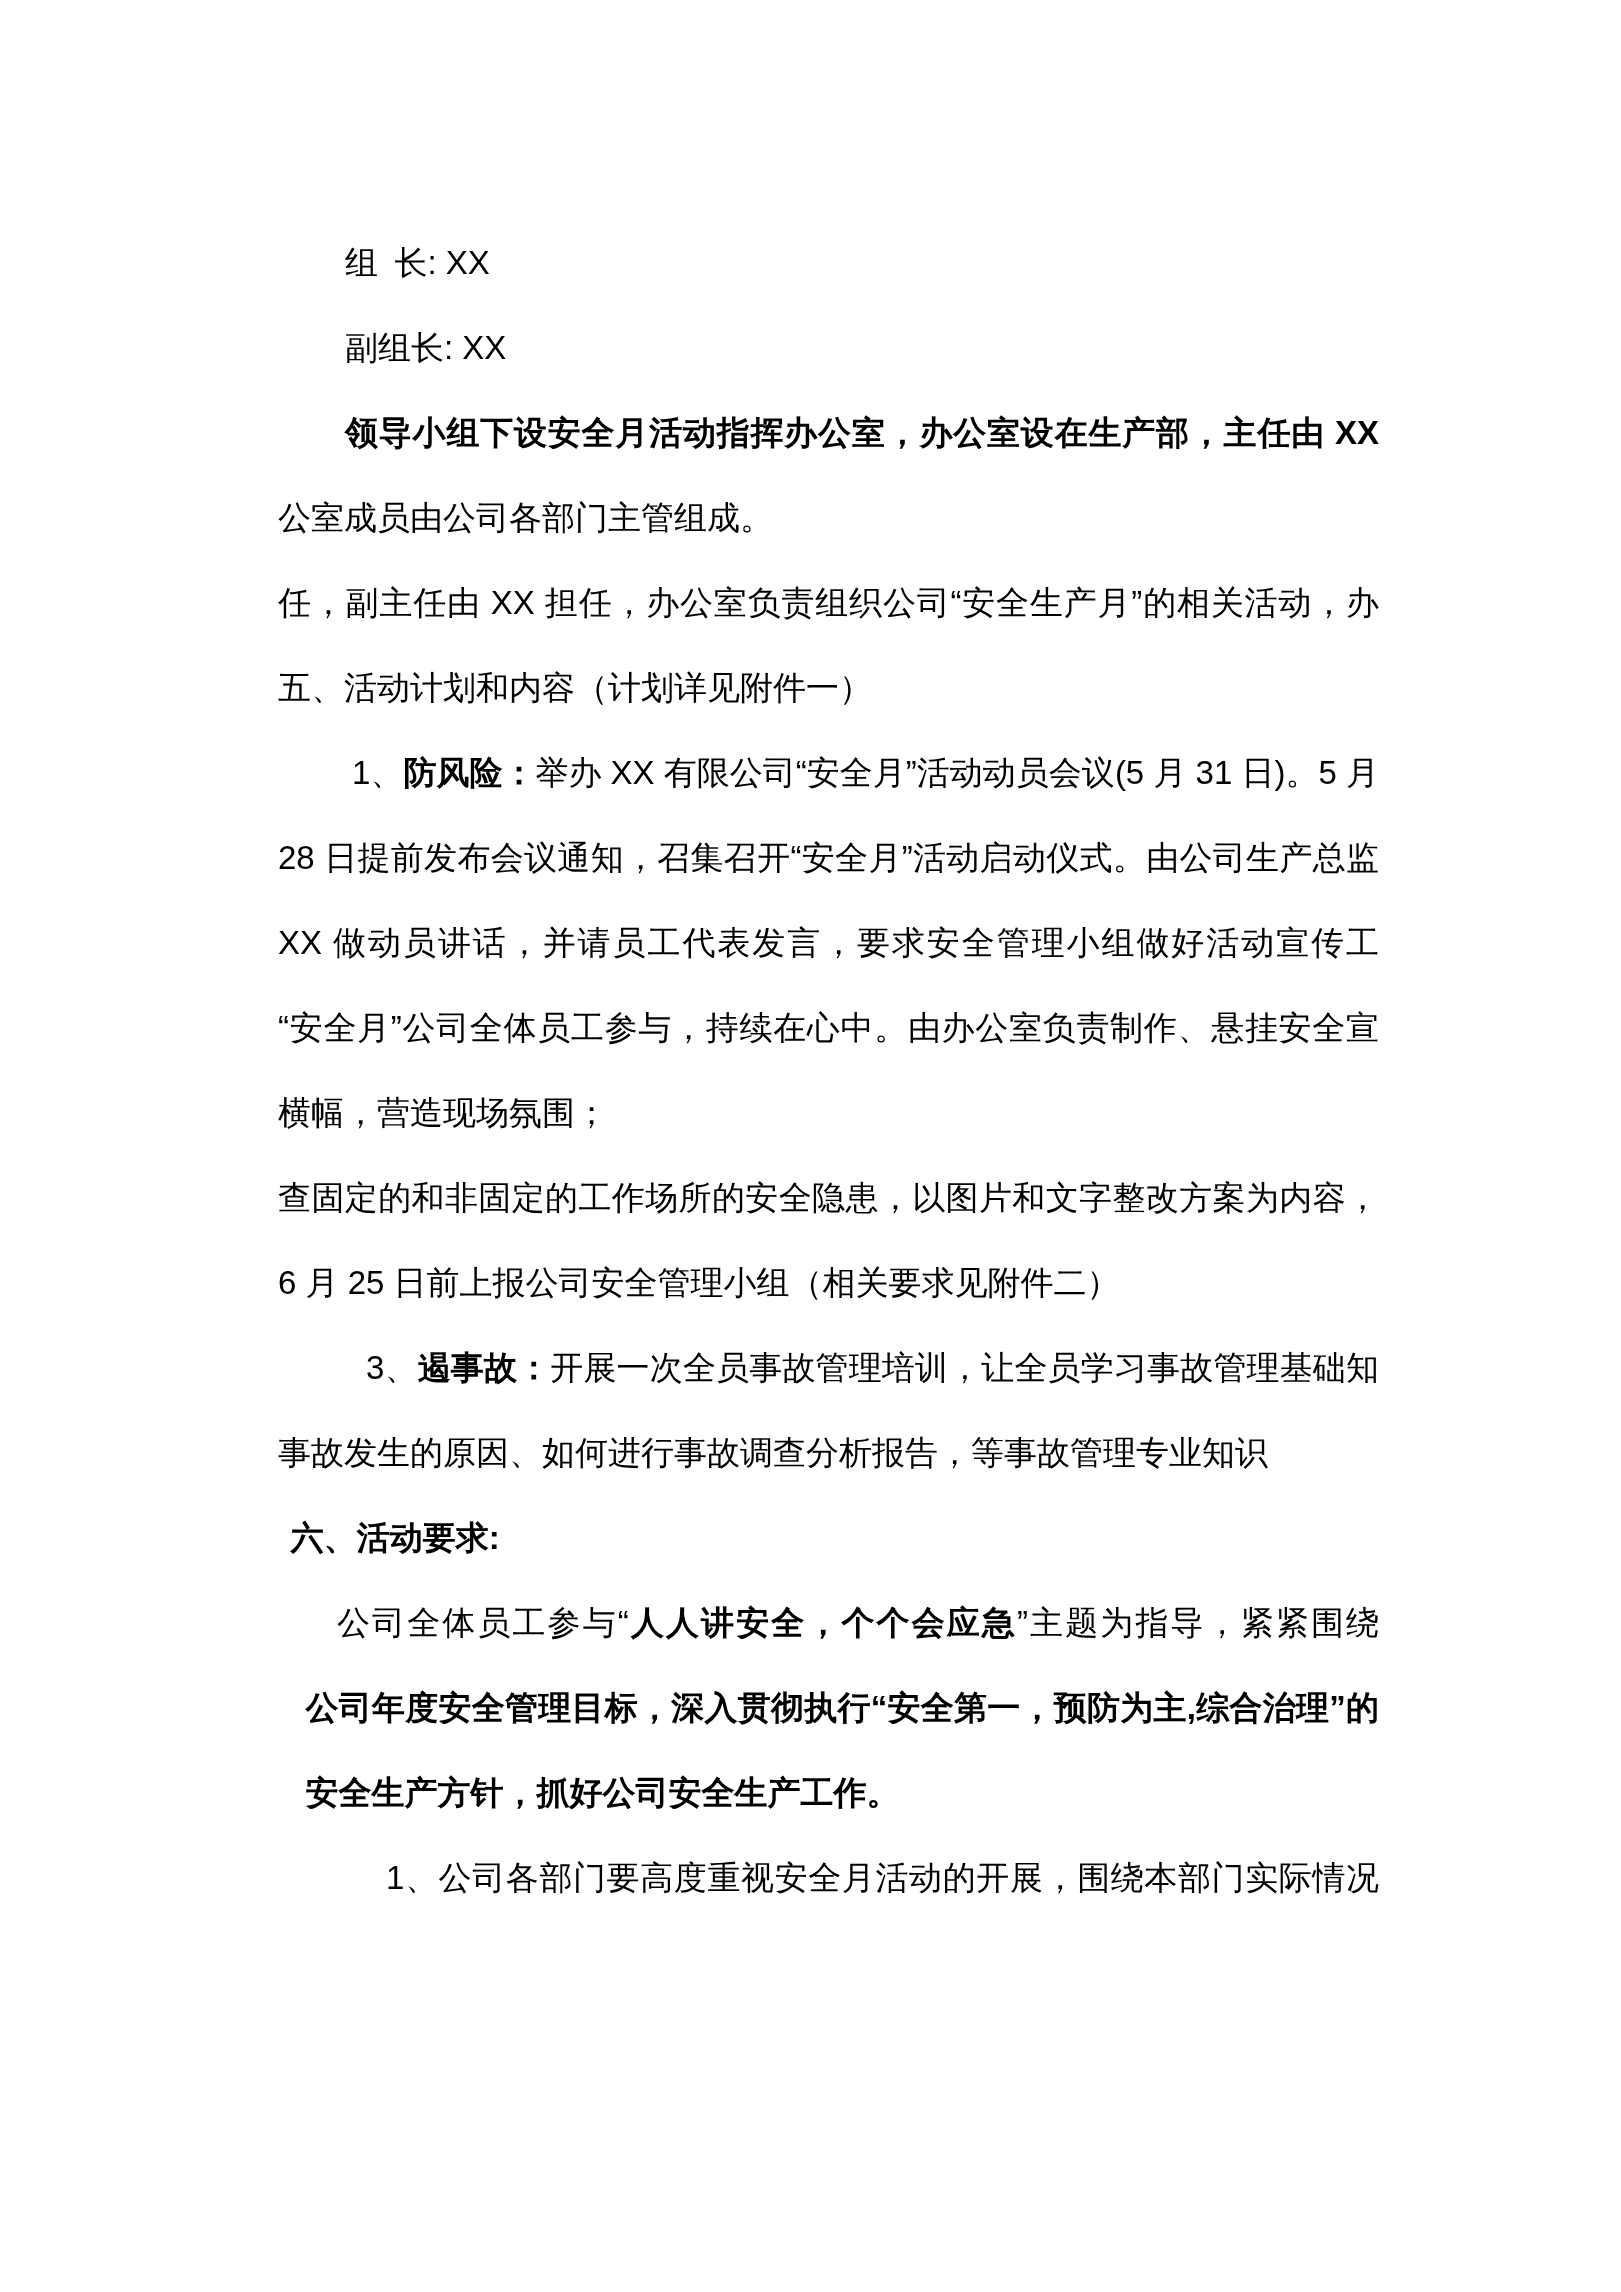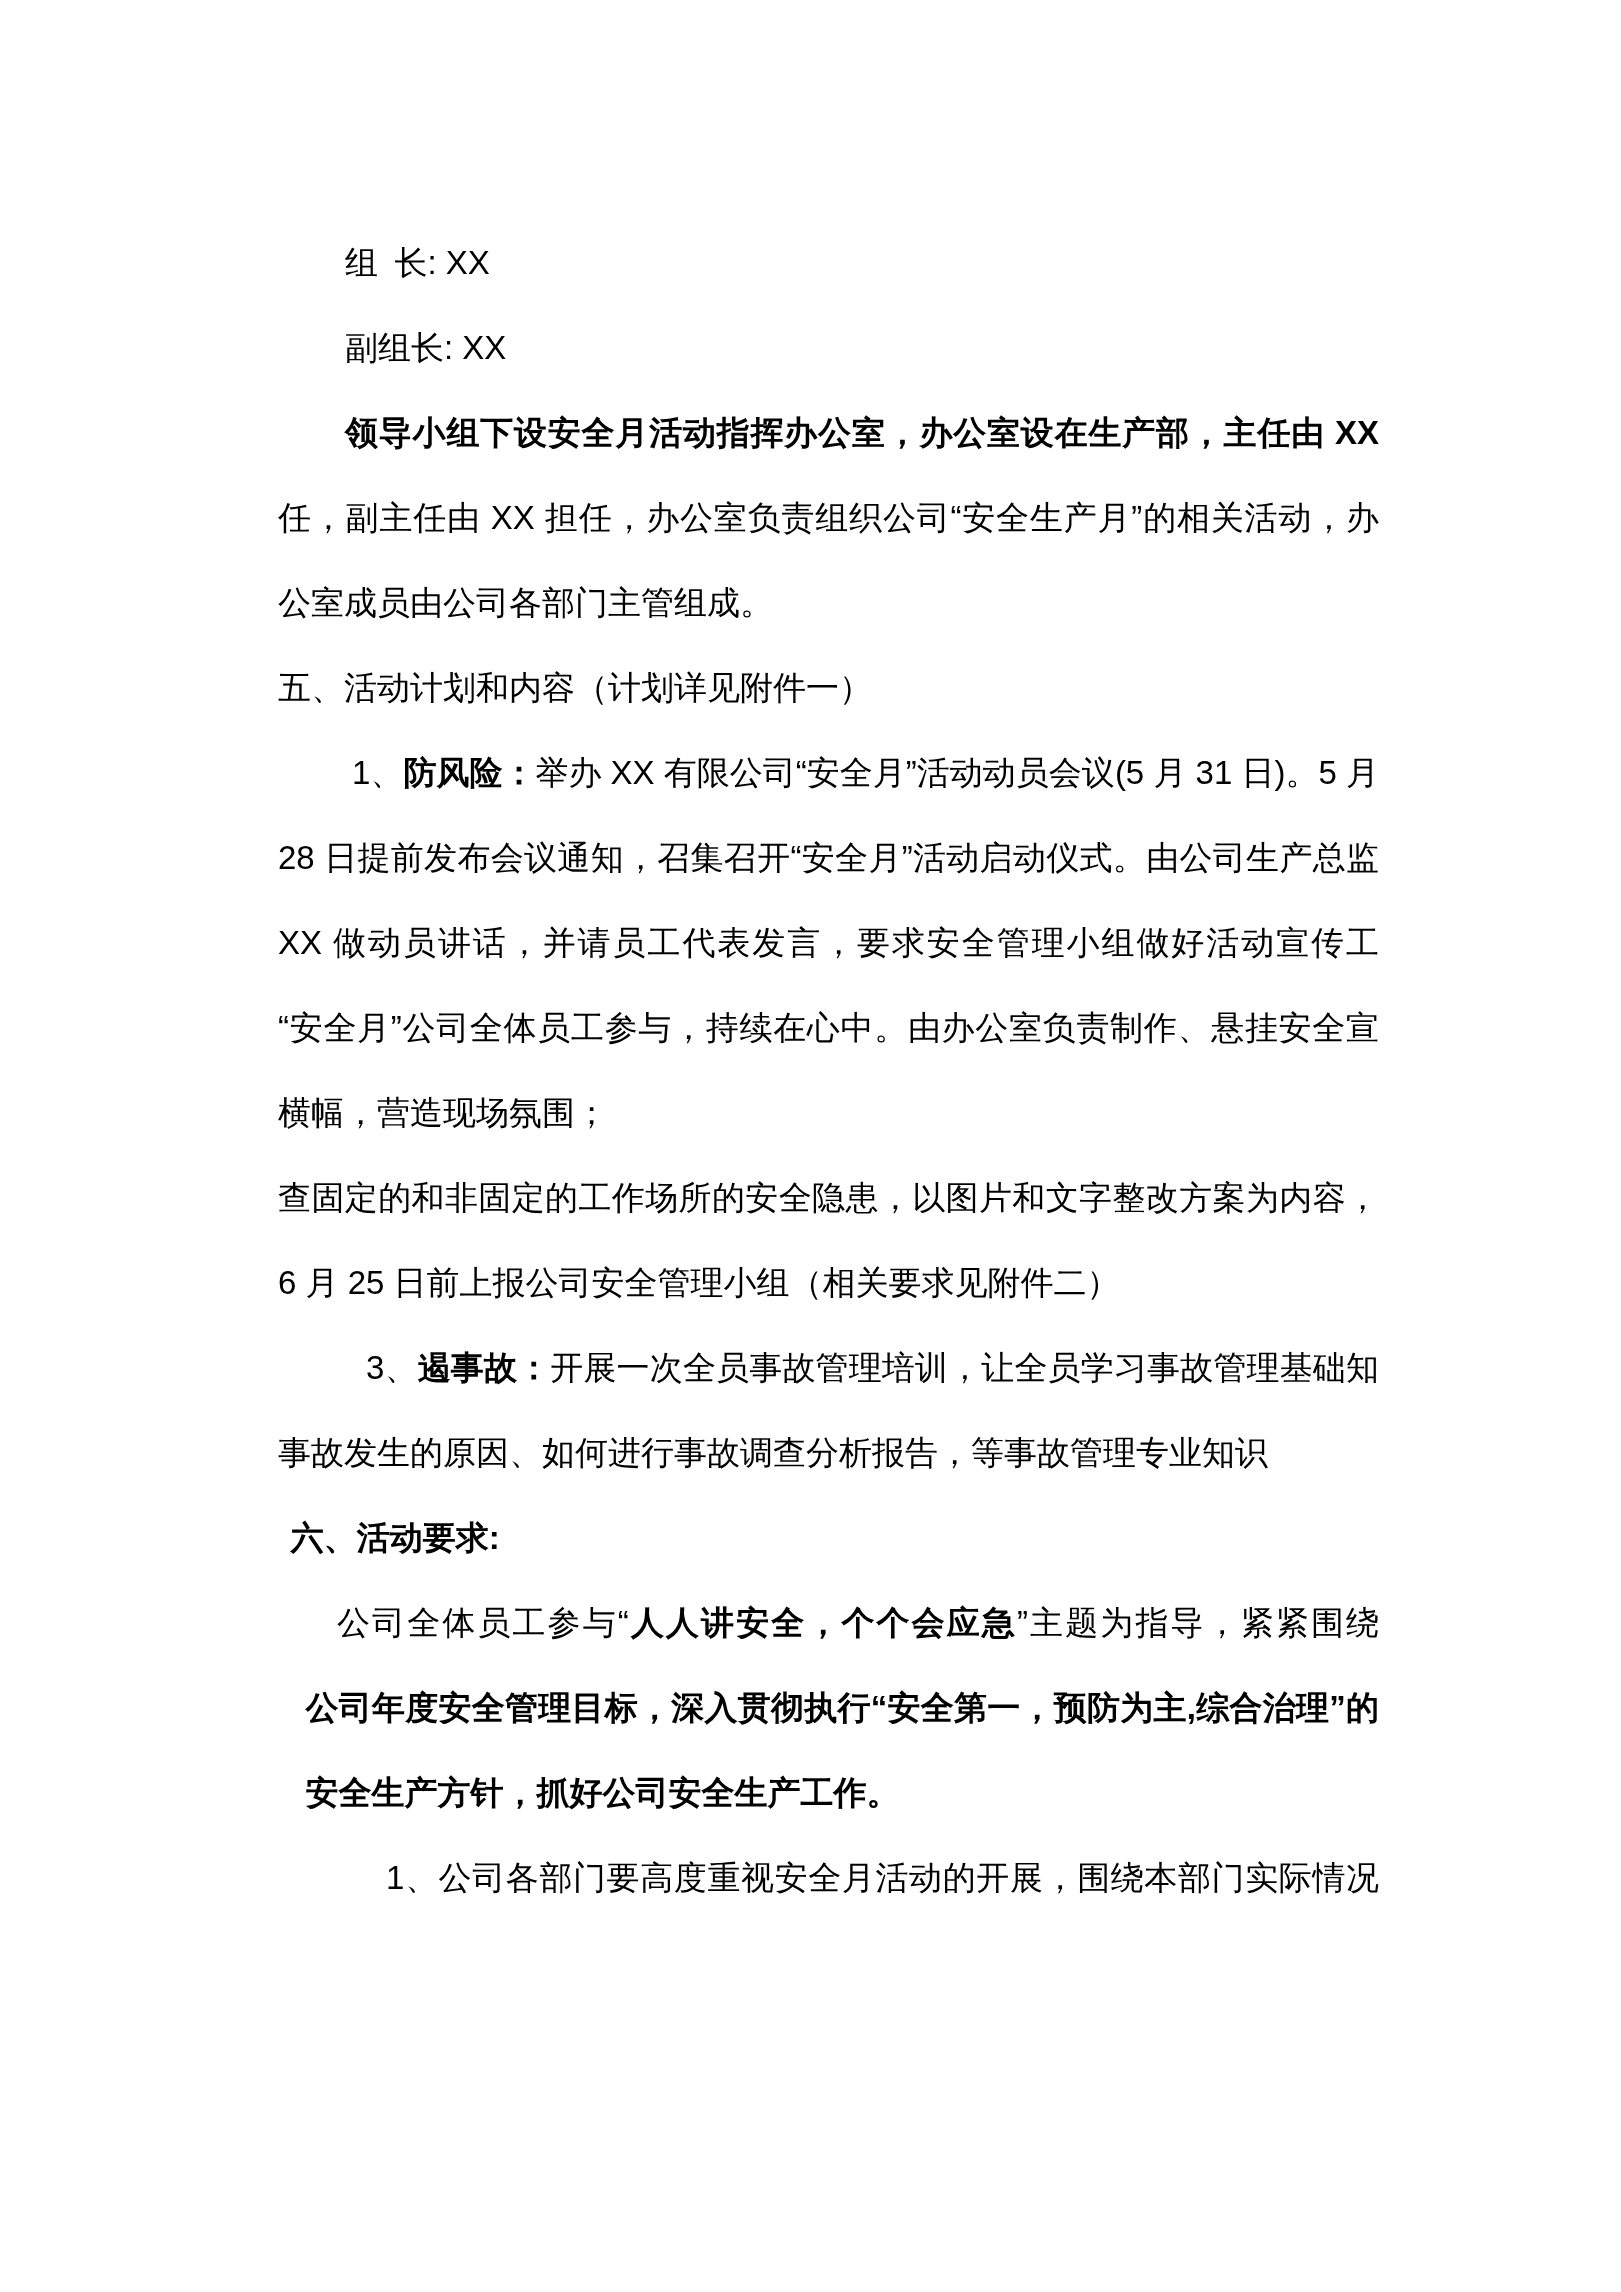--- a/index.html
+++ b/index.html
@@ -39,22 +39,22 @@
 </style>
 </head>
 <body>
 
 <div class="page">
 
   <div class="line ind-roster"><span>组 长: XX</span></div>
   <div class="line ind-roster"><span>副组长: XX</span></div>
 
   <div class="line ind-para fill"><span>领导小组下设安全月活动指挥办公室，办公室设在生产部，主任由 XX 兼</span></div>
+  <div class="line"><span>公室成员由公司各部门主管组成。</span></div>
   <div class="line fill"><span>任，副主任由 XX 担任，办公室负责组织公司“安全生产月”的相关活动，办</span></div>
-  <div class="line"><span>公室成员由公司各部门主管组成。</span></div>
 
   <div class="line"><span>五、活动计划和内容（计划详见附件一）</span></div>
 
   <div class="line ind-item1 fill"><span>1、</span><span class="b">防风险：</span><span>举办 XX 有限公司“安全月”活动动员会议(5 月 31 日)。5 月</span></div>
   <div class="line fill"><span>28 日提前发布会议通知，召集召开“安全月”活动启动仪式。由公司生产总监</span></div>
   <div class="line fill"><span>XX 做动员讲话，并请员工代表发言，要求安全管理小组做好活动宣传工作，让</span></div>
   <div class="line fill"><span>“安全月”公司全体员工参与，持续在心中。由办公室负责制作、悬挂安全宣传</span></div>
   <div class="line"><span>横幅，营造现场氛围；</span></div>
 
   <div class="line fill"><span>查固定的和非固定的工作场所的安全隐患，以图片和文字整改方案为内容，在</span></div>

